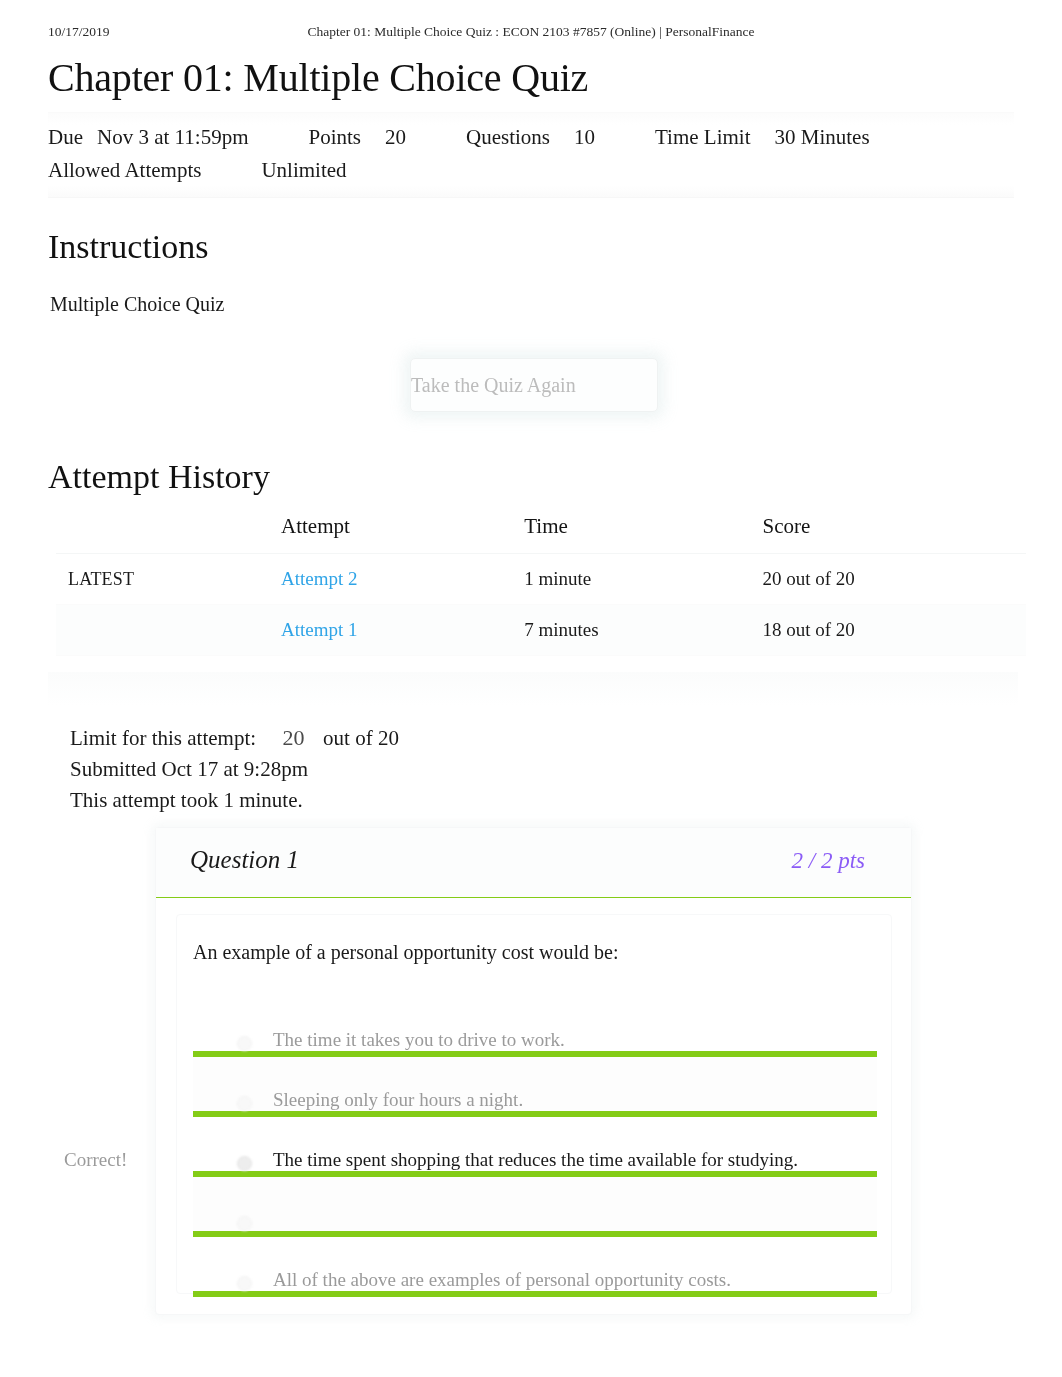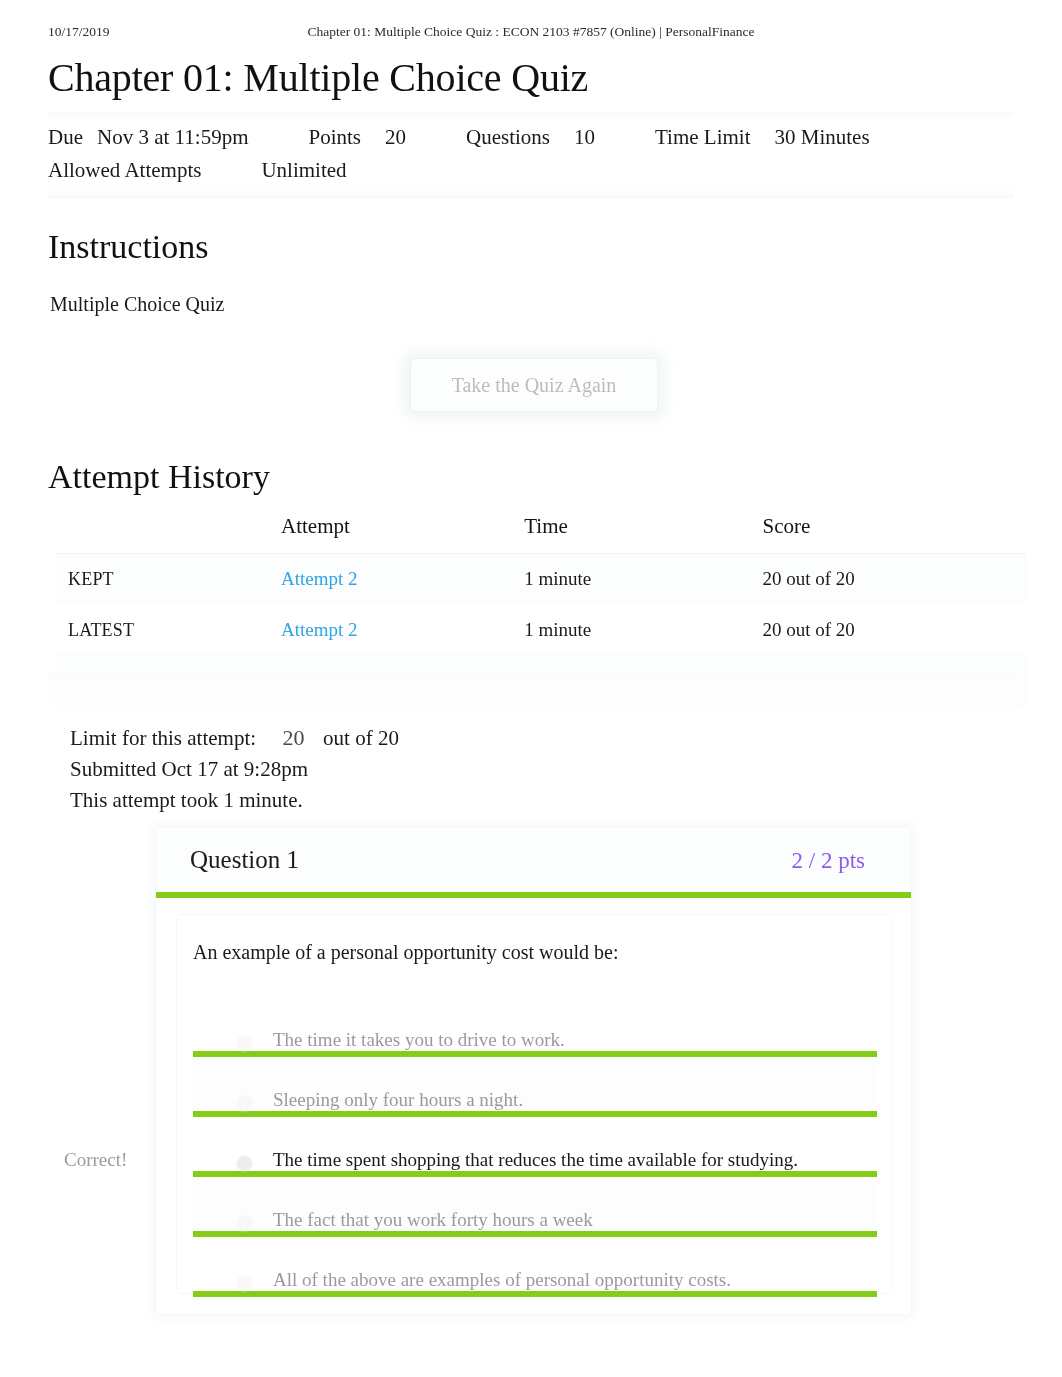--- a/index.html
+++ b/index.html
@@ -114,21 +114,20 @@
   .retake-btn {
     width: 248px;
     height: 54px;
     border: 1px solid #eef1f1;
     border-radius: 5px;
     background: #fdfefe;
     color: #b7b7b7;
     font-family: "Liberation Serif", "DejaVu Serif", serif;
     font-size: 20px;
     line-height: 52px;
-    text-align: center;
     white-space: nowrap;
     box-shadow: 0 0 14px 7px rgba(236,243,243,0.85);
     filter: blur(0.35px);
     opacity: 0.92;
     cursor: pointer;
   }
 
   
   .attempt-table {
     position: absolute;
@@ -200,22 +199,23 @@
     width: 757px;
     height: 488px;
     background: #ffffff;
     border: 1px solid #f6f7f8;
     border-radius: 4px;
     box-shadow: 0 0 10px 4px rgba(246,248,248,0.9);
   }
   .question-head {
     position: relative;
     height: 70px;
-    border-bottom: 6px solid #84cc16;
+    border-bottom: 1px solid #84cc16;
     background: #fcfdfd;
+    font-style: italic;
   }
   .question-title {
     position: absolute;
     left: 34px;
     top: 18px;
     font-size: 25px;
     color: #1a1a1a;
     white-space: nowrap;
   }
   .question-pts {
@@ -347,26 +347,20 @@
   <table class="attempt-table">
     <thead>
       <tr>
         <th class="th-kept"></th>
         <th class="col-attempt">Attempt</th>
         <th class="col-time">Time</th>
         <th class="col-score">Score</th>
       </tr>
     </thead>
     <tbody>
-      <tr class="row-shade">
-        <td class="col-kept kept-flag">KEPT</td>
-        <td class="col-attempt"><span class="attempt-link">Attempt 2</span></td>
-        <td class="col-time">1 minute</td>
-        <td class="col-score">20 out of 20</td>
-      </tr>
       <tr>
         <td class="col-kept kept-flag">LATEST</td>
         <td class="col-attempt"><span class="attempt-link">Attempt 2</span></td>
         <td class="col-time">1 minute</td>
         <td class="col-score">20 out of 20</td>
       </tr>
       <tr class="row-shade">
         <td class="col-kept kept-flag"></td>
         <td class="col-attempt"><span class="attempt-link">Attempt 1</span></td>
         <td class="col-time">7 minutes</td>
@@ -407,21 +401,20 @@
           <span class="answer-text">Sleeping only four hours a night.</span>
         </div>
 
         <div class="answer-row selected">
           <span class="radio"></span>
           <span class="answer-text">The time spent shopping that reduces the time available for studying.</span>
         </div>
 
         <div class="answer-row shade">
           <span class="radio"></span>
-          <span class="answer-text">The fact that you work forty hours a week</span>
         </div>
 
         <div class="answer-row">
           <span class="radio"></span>
           <span class="answer-text">All of the above are examples of personal opportunity costs.</span>
         </div>
 
       </div>
     </div>
   </div>

